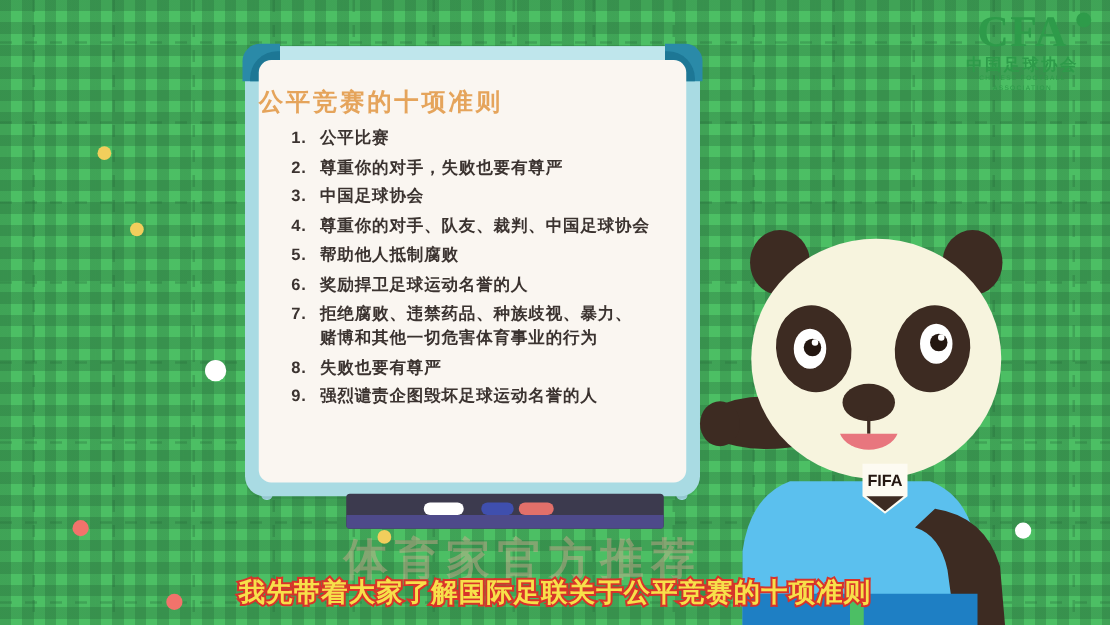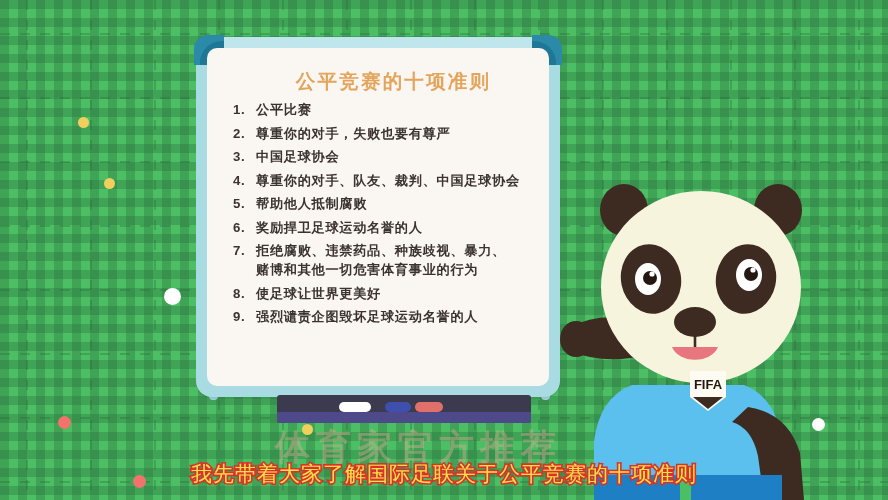--- a/index.html
+++ b/index.html
@@ -126,26 +126,25 @@
     top: 7px;
     height: 10px;
     border-radius: 6px;
   }
 
   
   .board-title {
     position: absolute;
     left: 0; right: 0;
     top: 20px;
-    text-align: center;
+    text-align: left;
     font-size: 19.5px;
     font-weight: bold;
     color: #E5A45B;
     letter-spacing: 2.2px;
-    margin-left: 31px;
   }
   .rules {
     position: absolute;
     left: 26px;
     right: 14px;
     top: 52px;
   }
   .rule {
     display: flex;
     align-items: flex-start;
@@ -220,21 +219,21 @@
     pointer-events: none;
   }
 
   
   #subtitle {
     position: absolute;
     left: 0; right: 0;
     bottom: 12px;
     text-align: center;
     font-size: 21px;
-    font-weight: normal;
+    font-weight: bold;
     letter-spacing: 1px;
     color: #F7E04A;
     -webkit-text-stroke: 3.2px #D8332A;
     paint-order: stroke fill;
     white-space: nowrap;
   }
 </style>
 </head>
 <body>
 
@@ -267,20 +266,26 @@
   <div id="bg-dots">
       <div class="dot" style="left: 77.5px; top: 116.5px; width: 11px; height: 11px; background: rgb(242, 206, 92);"></div>
       <div class="dot" style="left: 103.5px; top: 177.5px; width: 11px; height: 11px; background: rgb(242, 206, 92);"></div>
       <div class="dot" style="left: 163.5px; top: 287.5px; width: 17px; height: 17px; background: rgb(255, 255, 255);"></div>
       <div class="dot" style="left: 57.5px; top: 415.5px; width: 13px; height: 13px; background: rgb(242, 115, 107);"></div>
       <div class="dot" style="left: 132.5px; top: 474.5px; width: 13px; height: 13px; background: rgb(242, 115, 107);"></div>
       <div class="dot" style="left: 301.5px; top: 423.5px; width: 11px; height: 11px; background: rgb(242, 206, 92);"></div>
       <div class="dot" style="left: 811.5px; top: 417.5px; width: 13px; height: 13px; background: rgb(255, 255, 255);"></div>
     </div>
 
+  <div id="cfa">
+    <div class="cfa-ball"></div>
+    <div class="cfa-main">CFA</div>
+    <div class="cfa-cn">中国足球协会</div>
+    <div class="cfa-en">CHINESE FOOTBALL ASSOCIATION</div>
+  </div>
 
   <div class="leg" style="left:209px;top:60px;width:9px;height:340px;"></div>
   <div class="leg" style="left:541px;top:60px;width:9px;height:340px;"></div>
 
   <div id="board">
     <div class="board-outer"></div>
     <div class="corner-clip corner-tl">
         <i></i>
       </div>
     <div class="corner-clip corner-tr">
@@ -312,21 +317,21 @@
           <div class="rule">
             <span class="rule-num">6.</span>
             <span class="rule-text">奖励捍卫足球运动名誉的人</span>
           </div>
           <div class="rule">
             <span class="rule-num">7.</span>
             <span class="rule-text">拒绝腐败、违禁药品、种族歧视、暴力、<span class="l2">赌博和其他一切危害体育事业的行为</span></span>
           </div>
           <div class="rule">
             <span class="rule-num">8.</span>
-            <span class="rule-text">使足球让世界更美好</span>
+            <span class="rule-text">失败也要有尊严</span>
           </div>
           <div class="rule">
             <span class="rule-num">9.</span>
             <span class="rule-text">强烈谴责企图毁坏足球运动名誉的人</span>
           </div>
         </div>
     </div>
   </div>
 
   <div class="tray">

